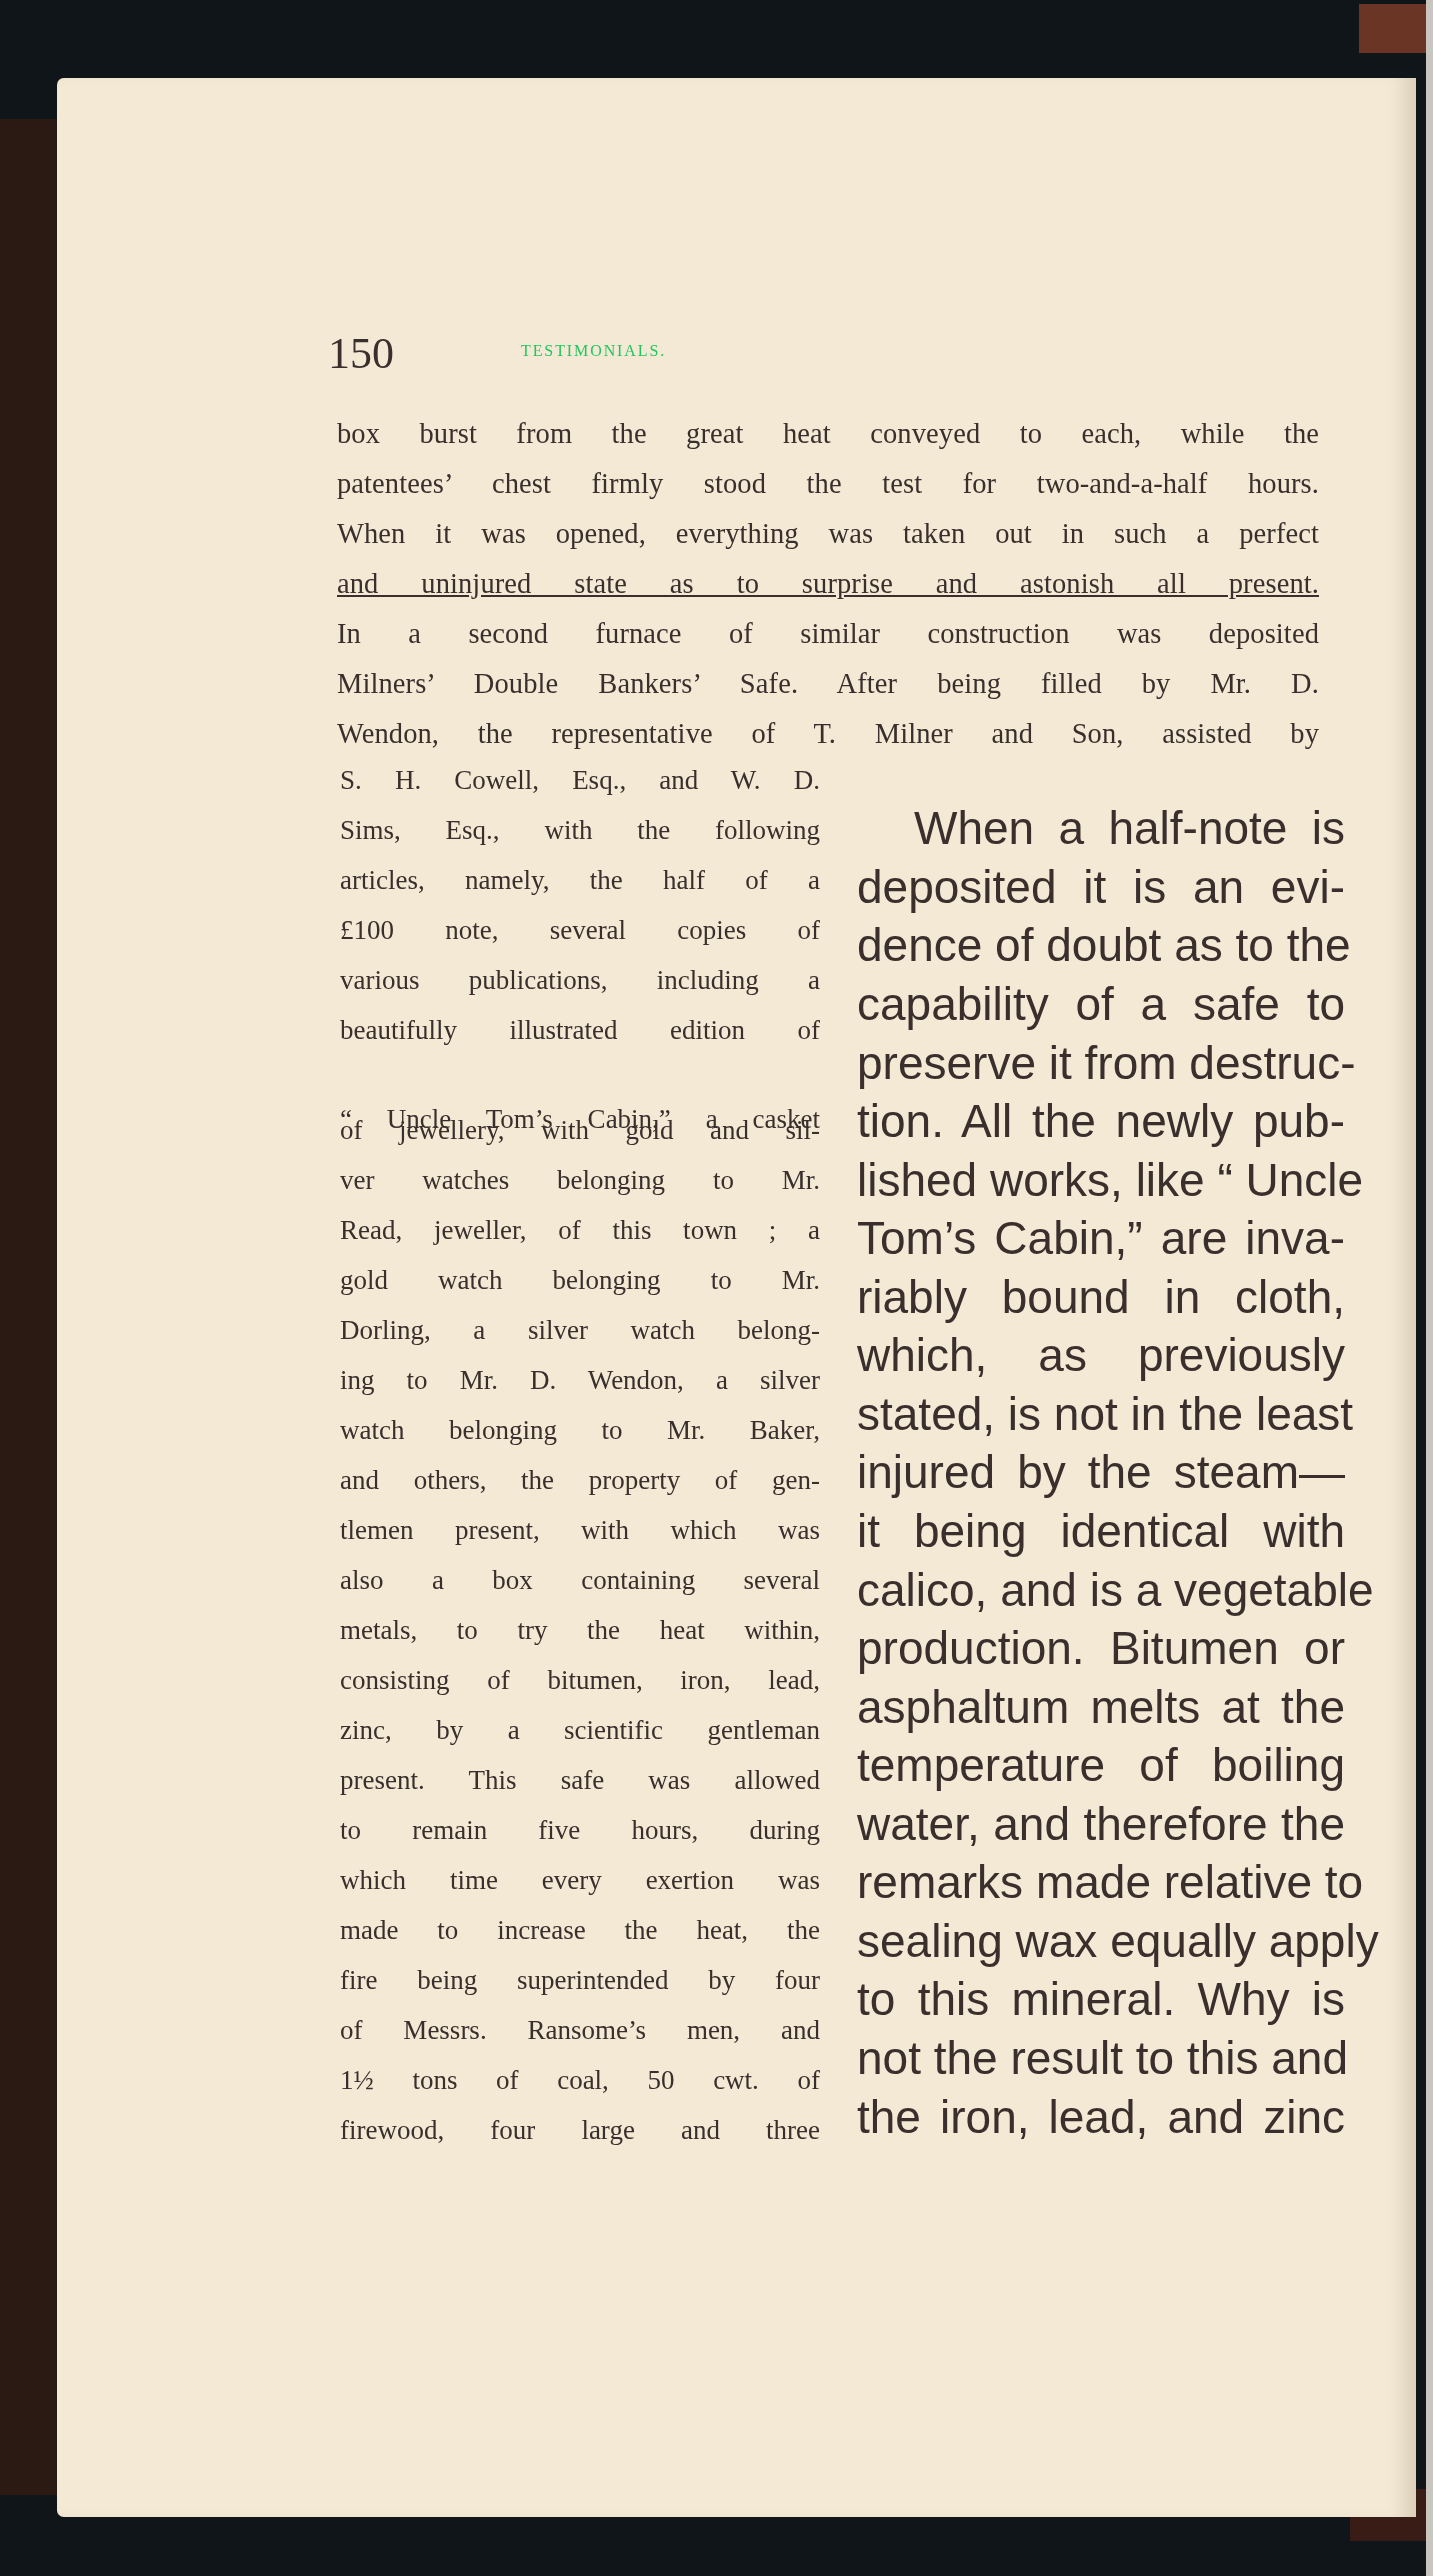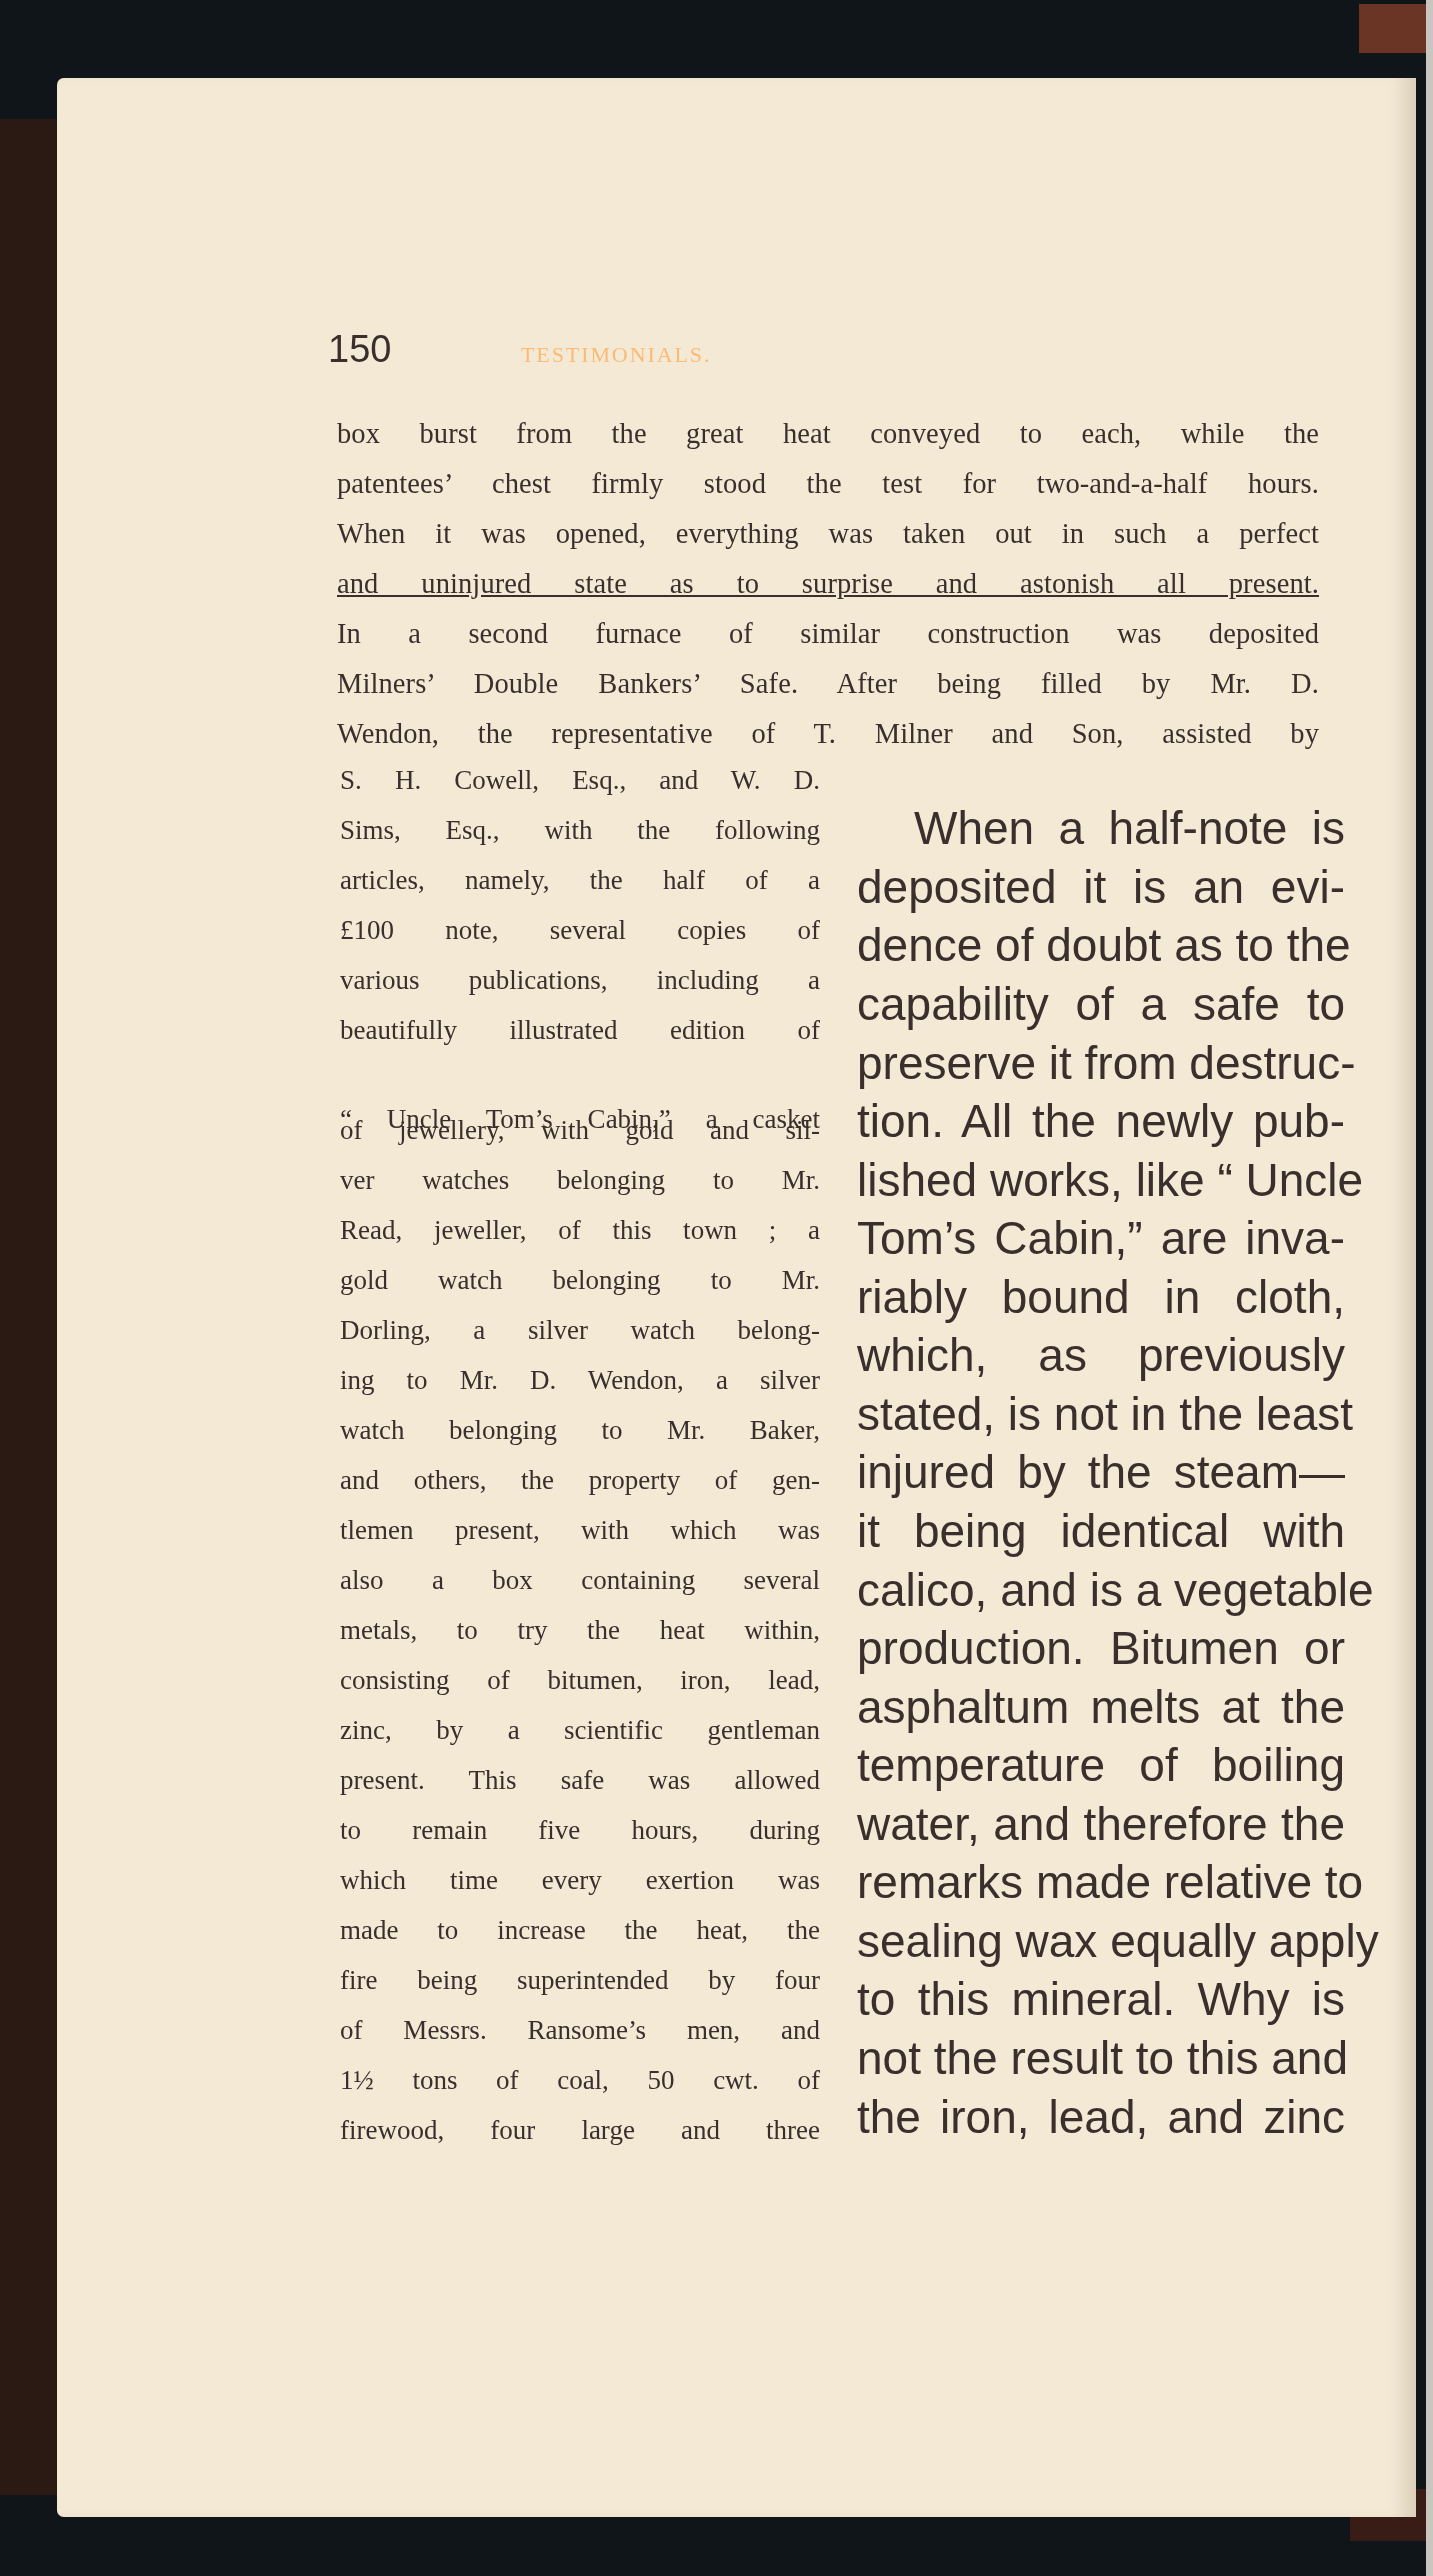--- a/index.html
+++ b/index.html
@@ -18,22 +18,22 @@
     border-radius:6.7px 0 0 6.7px;
     box-shadow: inset -21px 0 17px -9.5px rgba(150,130,100,0.25);
   }
   .line {
     position:absolute; white-space:nowrap; color:#3a2f2c;
     text-align:justify; text-align-last:justify;
   }
   .full { left:337px; width:982px; font-size:28.5px; font-family:"Liberation Serif", serif; letter-spacing:0.1px; }
   .lcol { left:340px; width:480px; font-size:27px; font-family:"Liberation Serif", serif; }
   .rcol { left:857px; width:488px; font-size:46px; font-family:Liberation Sans, sans-serif; }
-  .page-number { position:absolute; left:328px; top:328px; font-size:38px; color:#3a2f2c; font-family:Liberation Sans, sans-serif; }
-  .running-head { position:absolute; left:521px; top:342px; font-size:22px; letter-spacing:1.9px; color:#fdba74; font-family:"Liberation Serif", serif; }
+  .page-number { position:absolute; left:328px; top:328px; font-size:44px; color:#3a2f2c; font-family:Liberation Serif, serif; }
+  .running-head { position:absolute; left:521px; top:342px; font-size:16px; letter-spacing:1.9px; color:#22c55e; font-family:"Liberation Serif", serif; }
 </style>
 </head>
 <body>
 
 <div class="left-strip"></div>
 <div class="top-right-strip"></div>
 <div class="bottom-right-strip"></div>
 <div class="right-edge"></div>
 
 <div class="paper"></div>

